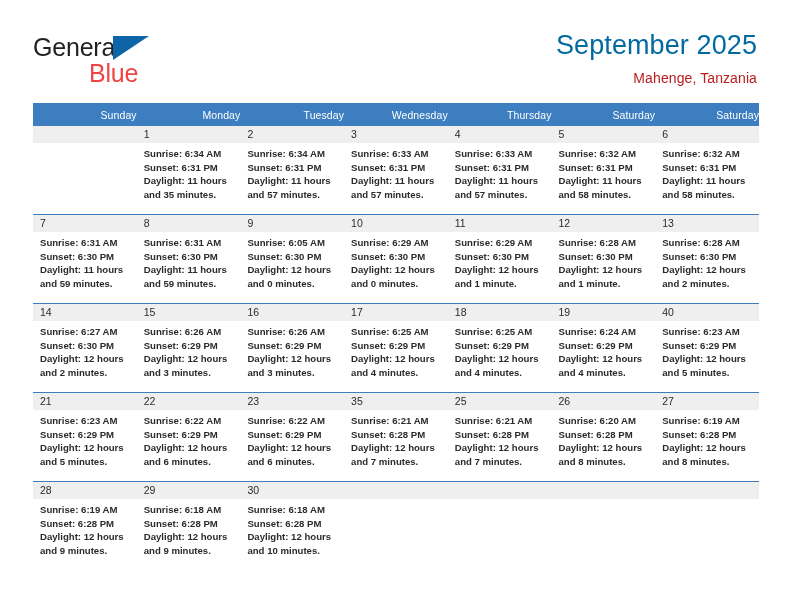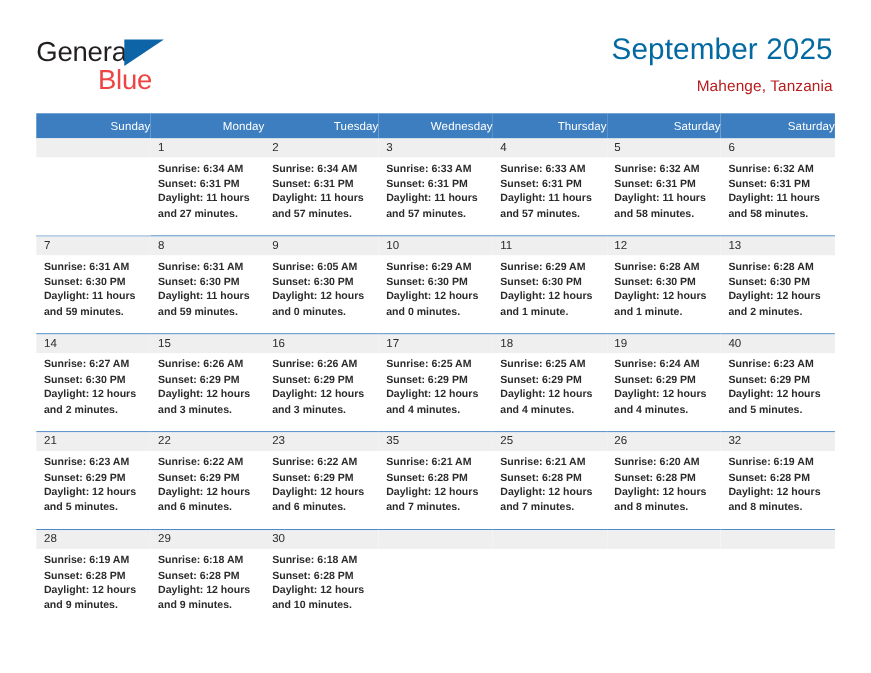--- a/index.html
+++ b/index.html
@@ -195,21 +195,21 @@
               <div class="daynum-strip"></div>
             </div>
           </td>
           <td>
             <div class="daycell">
               <div class="daynum-strip">1</div>
               <div class="info">
                 <div>Sunrise: 6:34 AM</div>
                 <div>Sunset: 6:31 PM</div>
                 <div>Daylight: 11 hours</div>
-                <div>and 27 minutes.</div>
+                <div>and 35 minutes.</div>
               </div>
             </div>
           </td>
           <td>
             <div class="daycell">
               <div class="daynum-strip">2</div>
               <div class="info">
                 <div>Sunrise: 6:34 AM</div>
                 <div>Sunset: 6:31 PM</div>
                 <div>Daylight: 11 hours</div>
@@ -482,21 +482,21 @@
               <div class="info">
                 <div>Sunrise: 6:20 AM</div>
                 <div>Sunset: 6:28 PM</div>
                 <div>Daylight: 12 hours</div>
                 <div>and 8 minutes.</div>
               </div>
             </div>
           </td>
           <td>
             <div class="daycell">
-              <div class="daynum-strip">32</div>
+              <div class="daynum-strip">27</div>
               <div class="info">
                 <div>Sunrise: 6:19 AM</div>
                 <div>Sunset: 6:28 PM</div>
                 <div>Daylight: 12 hours</div>
                 <div>and 8 minutes.</div>
               </div>
             </div>
           </td>
         </tr>
         <tr class="week-row">

